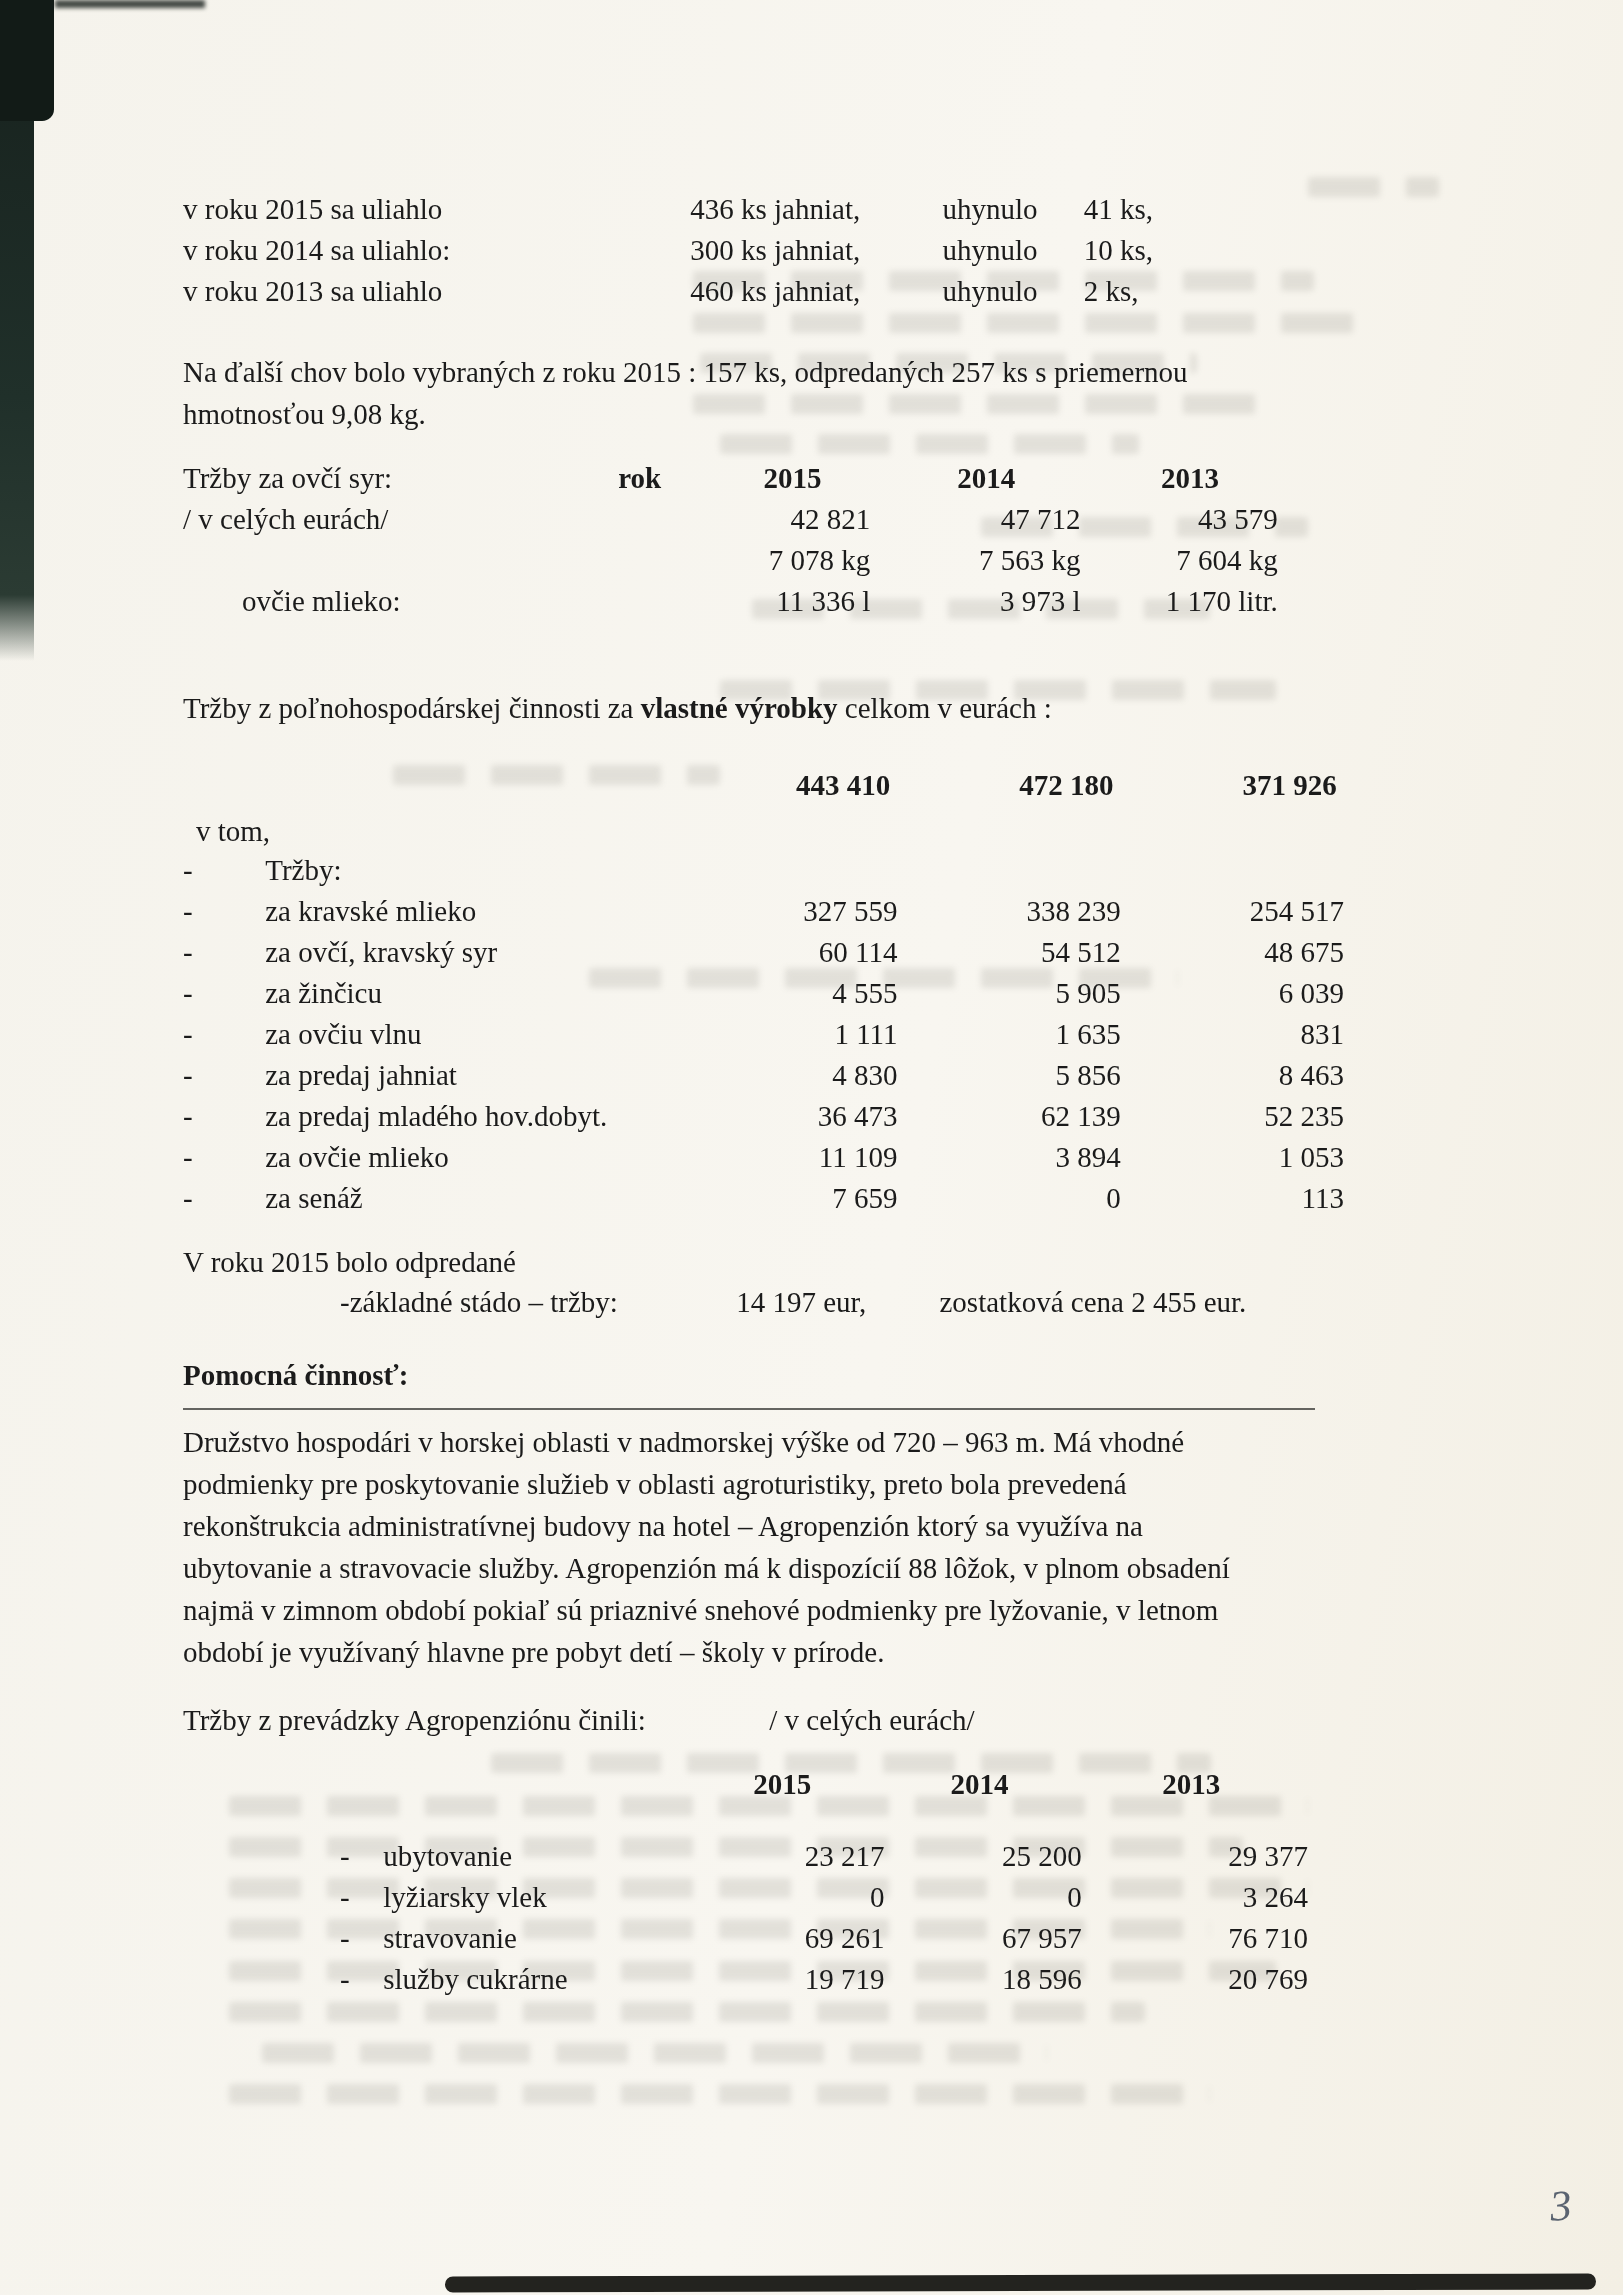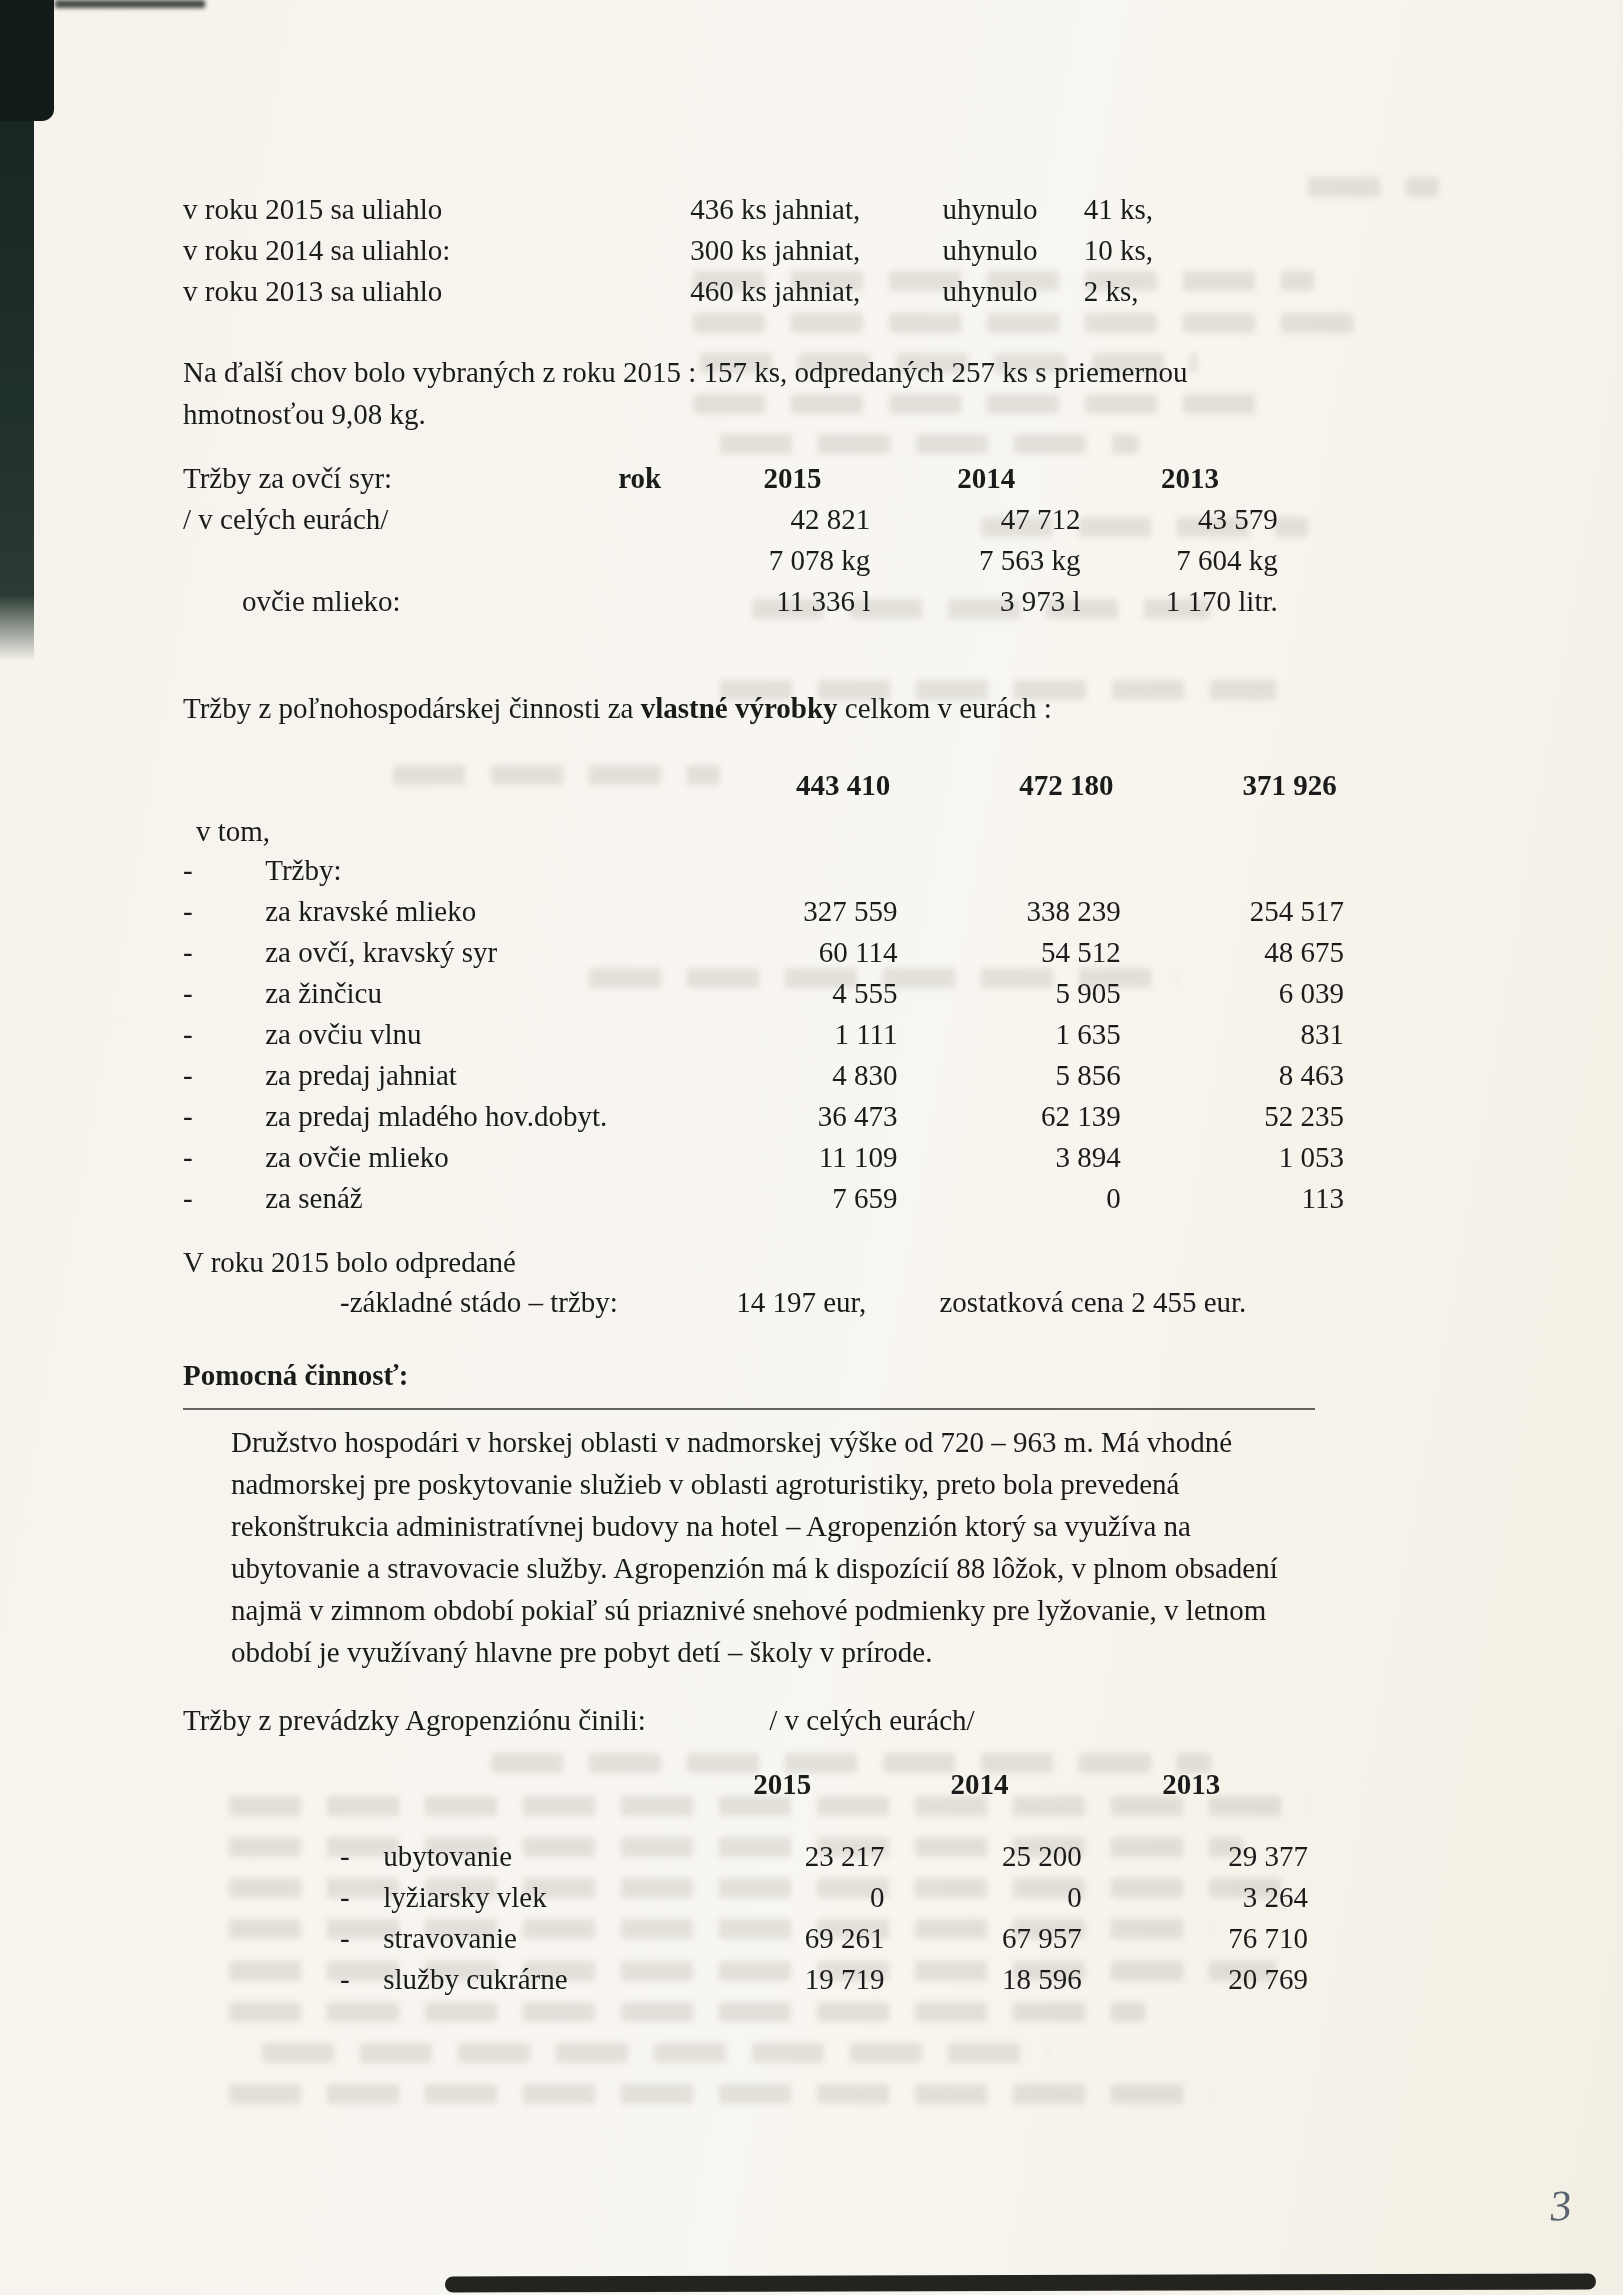--- a/index.html
+++ b/index.html
@@ -43,21 +43,21 @@
   .tot-sp  { width:484px; }
 
   
   .ag-dash  { width:36px; }
   .ag-label { width:304px; }
   .ag-c1 { width:190px; }
   .ag-c2 { width:190px; }
   .ag-c3 { width:219px; }
   .ag-ysp { width:497px; }
 
-  .para-line { line-height:42px; white-space:nowrap;margin-left:48px; }
+  .para-line { line-height:42px; white-space:nowrap; }
 
   .rule {
     position:absolute; height:2px; background:#4a4a46; opacity:.85;
   }
 
   .page-num {
     position:absolute;
     font-style:italic;
     font-size:43px;
     color:#5a6370;
@@ -256,21 +256,21 @@
     <span class="cell" style="width:196px;">14 197 eur,</span>
     <span class="cell">zostatková cena  2 455 eur.</span>
   </div>
 
   <div class="abs b nowrap" style="left:183px;top:1355px;">Pomocná činnosť:</div>
 
   <div class="rule" style="left:183px;top:1408px;width:1132px;"></div>
 
   <div class="abs" style="left:183px;top:1421px;">
     <div class="para-line">Družstvo hospodári v horskej oblasti v nadmorskej výške od 720 – 963 m. Má vhodné</div>
-    <div class="para-line">nadmorskej  pre poskytovanie služieb v oblasti agroturistiky,  preto bola prevedená</div>
+    <div class="para-line">podmienky  pre poskytovanie služieb v oblasti agroturistiky,  preto bola prevedená</div>
     <div class="para-line">rekonštrukcia  administratívnej  budovy na hotel – Agropenzión  ktorý  sa využíva na</div>
     <div class="para-line">ubytovanie a stravovacie služby. Agropenzión  má  k dispozícií 88 lôžok, v plnom obsadení</div>
     <div class="para-line">najmä  v zimnom období  pokiaľ sú priaznivé snehové podmienky pre lyžovanie,  v letnom</div>
     <div class="para-line">období  je využívaný  hlavne pre pobyt detí  –  školy v prírode.</div>
   </div>
 
   <div class="abs row" style="left:183px;top:1700px;">
     <span class="cell" style="width:579px;">Tržby  z prevádzky Agropenziónu  činili:</span>
     <span class="cell">/ v celých eurách/</span>
   </div>

